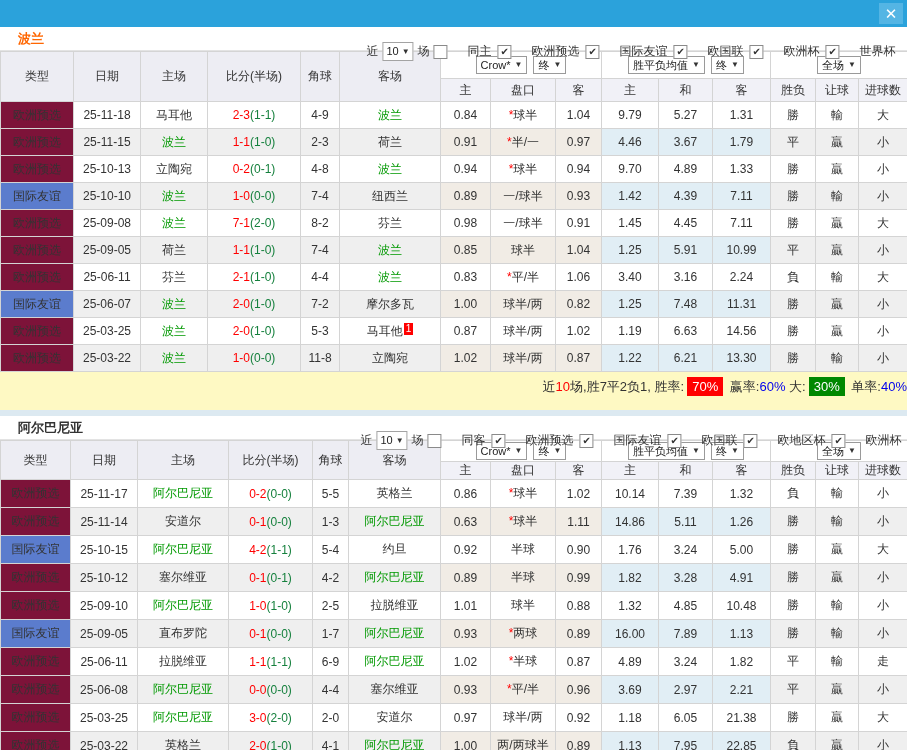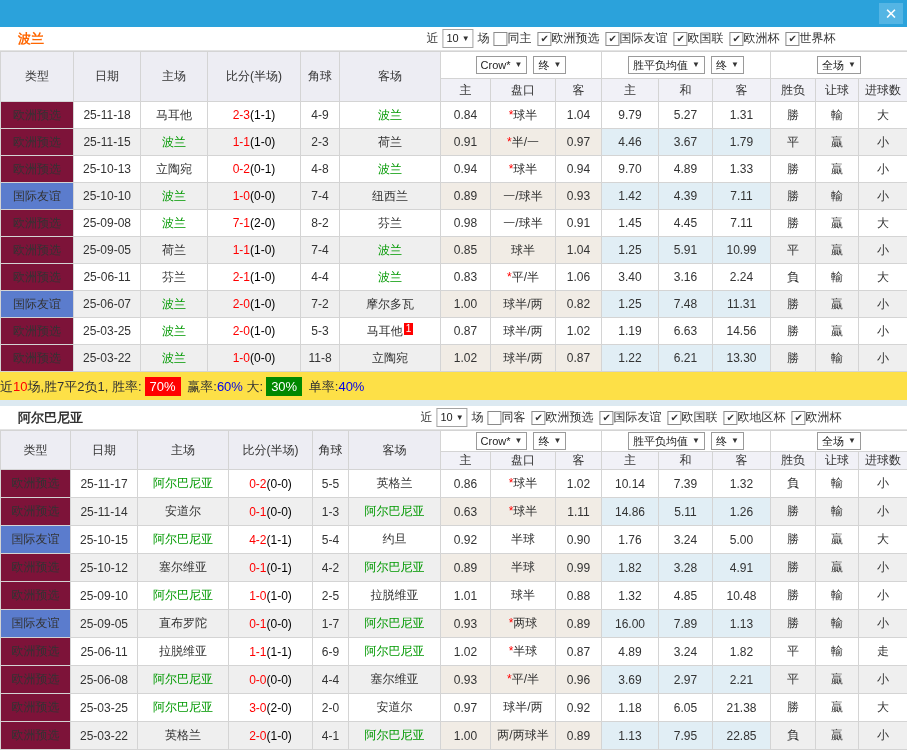--- a/index.html
+++ b/index.html
@@ -35,21 +35,21 @@
   .filter-controls{
     position:absolute;left:632px;top:0;transform:translateX(-50%);
     white-space:nowrap;line-height:23px;font-size:12px;color:#333;
     display:flex;align-items:center;gap:2px;
   }
   .mini-select{
     display:inline-flex;align-items:center;gap:3px;border:1px solid #A3A3A3;background:#fff;
     font-size:11px;height:17px;line-height:15px;padding:0 3px;margin:0 2px;cursor:pointer;color:#222;
   }
   .arr{font-style:normal;font-size:8px;color:#333}
-  .cb-label{display:inline-flex;align-items:center;gap:0;margin:0 2px;cursor:pointer}
+  .cb-label{display:inline-flex;align-items:center;gap:20px;margin:13px 2px;cursor:pointer}
   .cb{
     display:inline-block;width:12px;height:12px;border:1px solid #8a8a8a;background:#fff;
     font-size:10px;line-height:12px;text-align:center;color:#333;box-sizing:content-box;
   }
   
   table.matches{border-collapse:collapse;table-layout:fixed;width:907px}
   table.matches th,table.matches td{
     border:1px solid #D4D4D4;text-align:center;vertical-align:middle;
     font-size:12px;padding:0;overflow:hidden;white-space:nowrap;color:#333;
   }
@@ -68,33 +68,33 @@
   }
   tr.row-even td{background:#EFEFEF}
   tr.row-odd td{background:#FFFFFF}
   td.crow{background:#FEF9F1}
   tr.row-even td.crow{background:#F1ECE5}
   td.wdl{background:#EAF5FB}
   tr.row-even td.wdl{background:#E1EEF5}
   td.t-qualifier{background:#7D1339 !important;color:#fff}
   td.t-friendly{background:#5B7CCD !important;color:#fff}
   td .ft{color:#FF0000}
-  td .ht{color:#000000}
+  td .ht{color:#15803d}
   td.team-cell.hl{color:#009900}
   td.date-cell,td.corner-cell{color:#444}
   .c-red{color:#E60000}
   .c-green{color:#007700}
   .c-blue{color:#0000E6}
   .star{color:#FF0000;margin-right:0px}
   .badge1{
     display:inline-block;background:#FF0000;color:#fff;font-size:10px;line-height:12px;
     padding:0 2px;margin-left:1px;vertical-align:3px;
   }
   
-  .summary{height:28px;line-height:30px;text-align:left;font-size:13px;color:#333;background:#fde047}
+  .summary{height:38px;line-height:30px;text-align:right;font-size:13px;color:#333;background:#fef9c3}
   .sum-red{color:#FF0000}
   .sum-blue{color:#0000EE}
   .sum-badge{color:#fff;padding:2px 5px;margin:0 3px}
   .sum-badge-red{background:#FF0000}
   .sum-badge-green{background:#008800}
   .section-sep{height:6px;background:#DCE9F1}
 </style>
 </head>
 <body>
 

